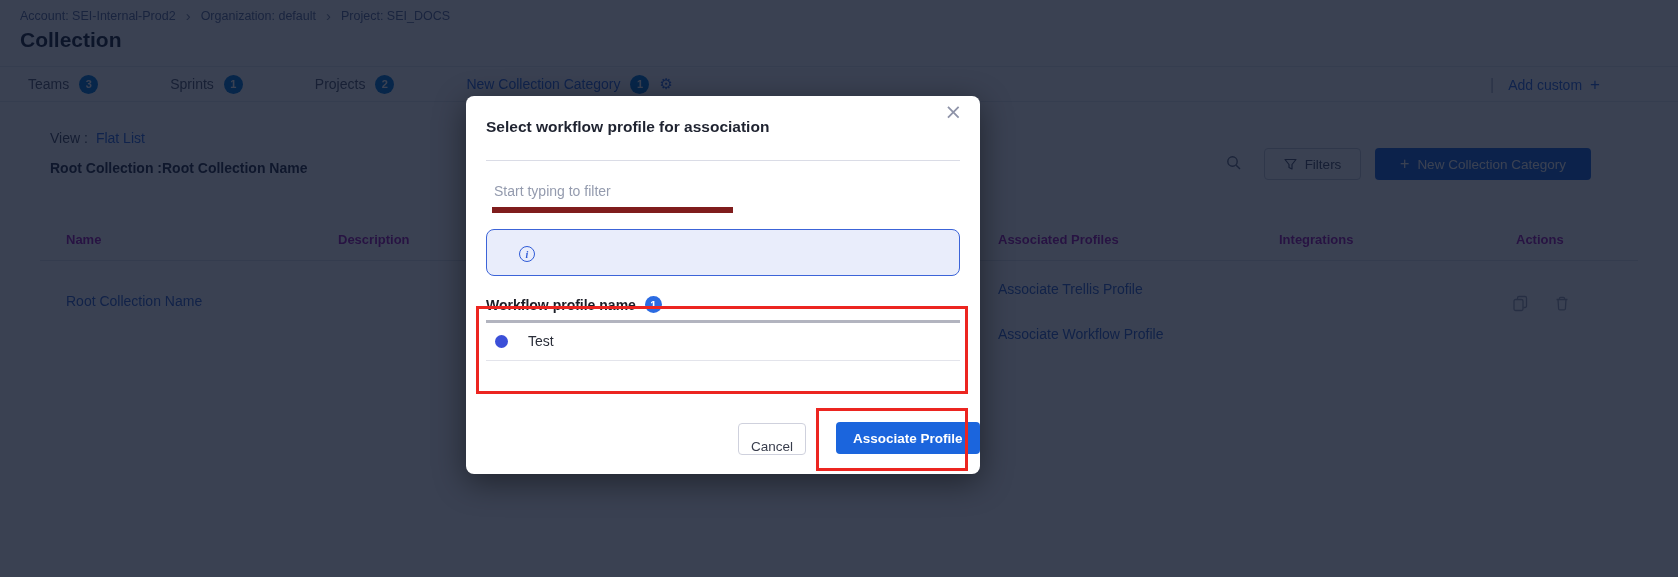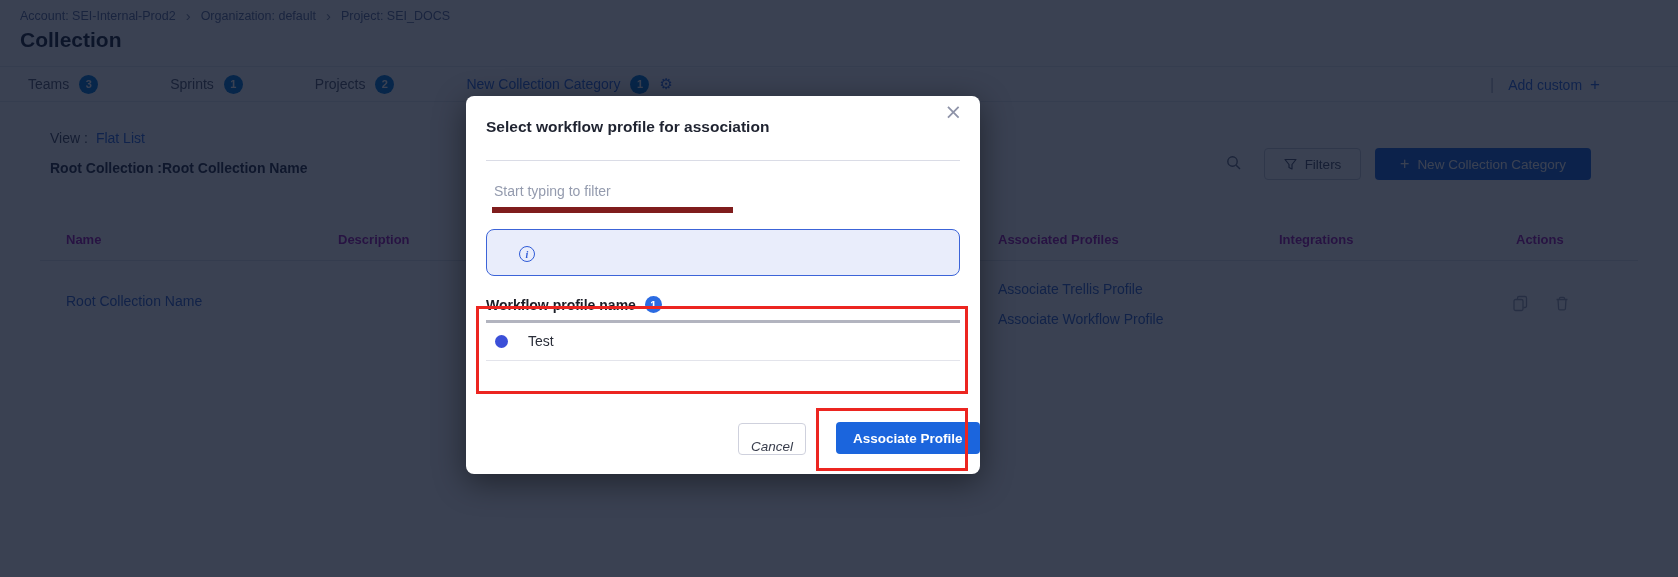--- a/index.html
+++ b/index.html
@@ -85,21 +85,21 @@
   .list-header .badge { background:#2b6be2; width:17px; height:17px; min-width:17px; }
   .list-topbar { margin:7px 20px 0; height:3px; background:#b2b4bf; }
   .list-item { margin:0 20px; padding:10px 0 11px; display:flex; align-items:center; gap:20px;
                border-bottom:1px solid #e3e4eb; cursor:pointer; }
   .dot { width:13px; height:13px; border-radius:50%; background:#3b4fd8; margin-left:9px; }
   .item-label { font-size:14px; color:#2a2e39; }
 
   .cancel-btn { position:absolute; left:272px; top:327px; height:30px; padding:15px 12px;
                 background:#ffffff; border:1px solid #cfd1dd; border-radius:4px;
                 font-size:13.5px; color:#383d4c; cursor:pointer;
-                font-family:"Liberation Sans", sans-serif;font-style:italic; }
+                font-family:"Liberation Sans", sans-serif; }
   .assoc-btn { position:absolute; left:354px; top:326px; height:32px; padding:0 17px;
                background:#1b65dd; border:none; border-radius:4px; font-size:13.5px;
                font-weight:bold; color:#ffffff; cursor:pointer;
                font-family:"Liberation Sans", sans-serif;margin-left:16px; }
 
   
   .anno { position:absolute; border:3px solid #ec2520; z-index:30; pointer-events:none; }
   #anno-list { left:476px; top:306px; width:492px; height:88px; }
   #anno-btn  { left:816px; top:408px; width:152px; height:63px; }
 
@@ -183,21 +183,21 @@
   <span class="abs th" style="left:338px">Description</span>
   <span class="abs th" style="left:998px">Associated Profiles</span>
   <span class="abs th" style="left:1279px">Integrations</span>
   <span class="abs th" style="left:1516px">Actions</span>
   <div class="abs th-divider"></div>
 
   <div class="abs" style="left:66px; top:292px">
     <span class="cell-link">Root Collection Name</span>
   </div>
   <span class="abs cell-link" style="left:998px; top:281px">Associate Trellis Profile</span>
-  <span class="abs cell-link" style="left:998px; top:311px">Associate Workflow Profile</span>
+  <span class="abs cell-link" style="left:998px; top:326px">Associate Workflow Profile</span>
 
   <span class="abs action-ic" style="left:1512px">
     <svg width="17" height="17" viewBox="0 0 17 17">
         <rect x="2" y="4.5" width="9" height="11" rx="1.5" fill="none" stroke="#9aa0b2" stroke-width="1.3"></rect>
         <path d="M5.5 4.5 V3 a1.5 1.5 0 0 1 1.5 -1.5 h6 a1.5 1.5 0 0 1 1.5 1.5 v8 a1.5 1.5 0 0 1 -1.5 1.5 h-1.5" fill="none" stroke="#9aa0b2" stroke-width="1.3"></path>
       </svg>
   </span>
   <span class="abs action-ic" style="left:1554px">
     <svg width="16" height="17" viewBox="0 0 16 17">
         <path d="M2.5 4.5 h11 M5.5 4.5 v-1.2 a1 1 0 0 1 1 -1 h3 a1 1 0 0 1 1 1 v1.2" fill="none" stroke="#9aa0b2" stroke-width="1.3"></path>

